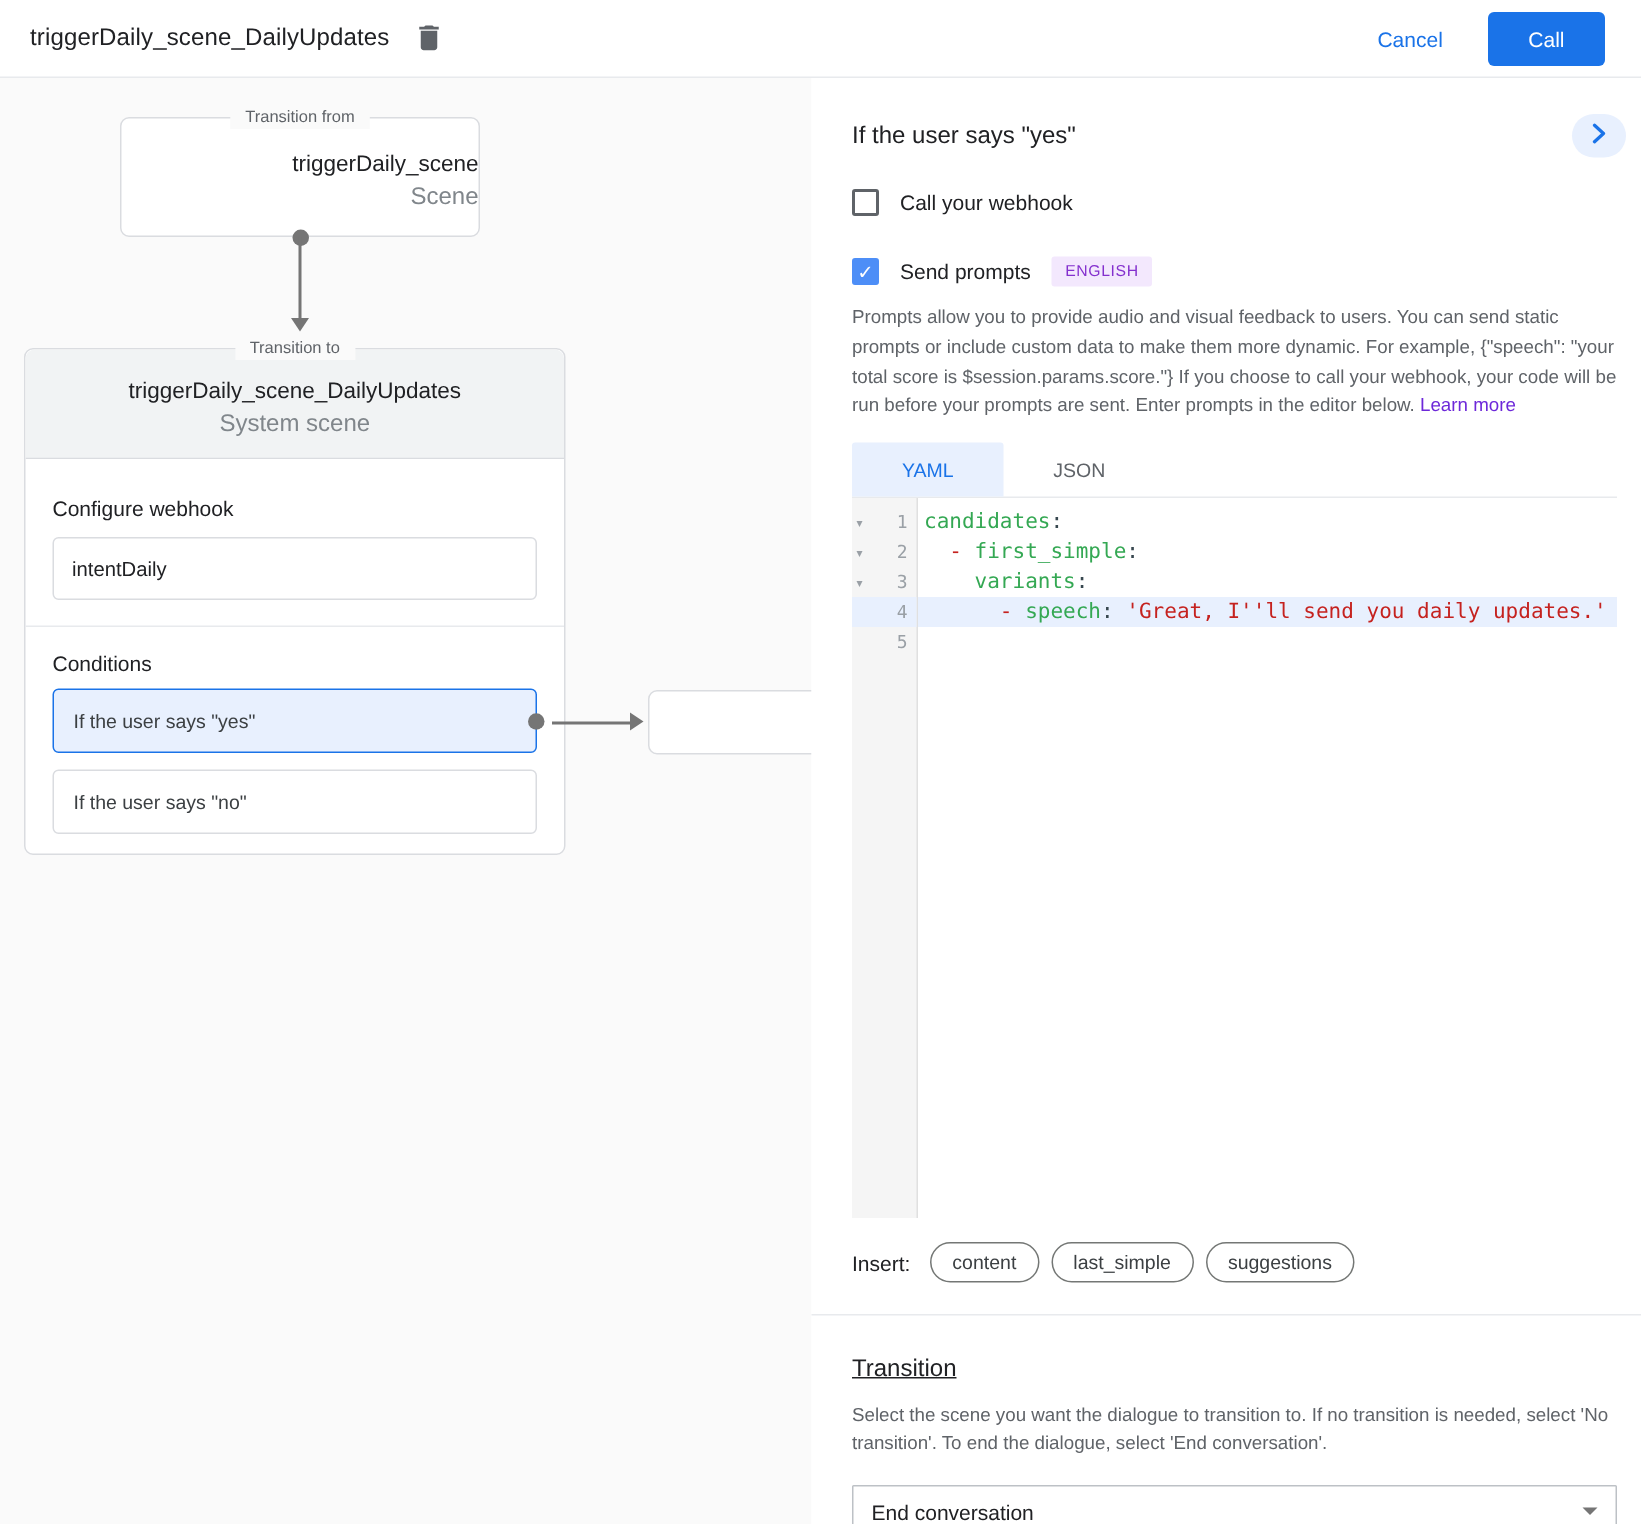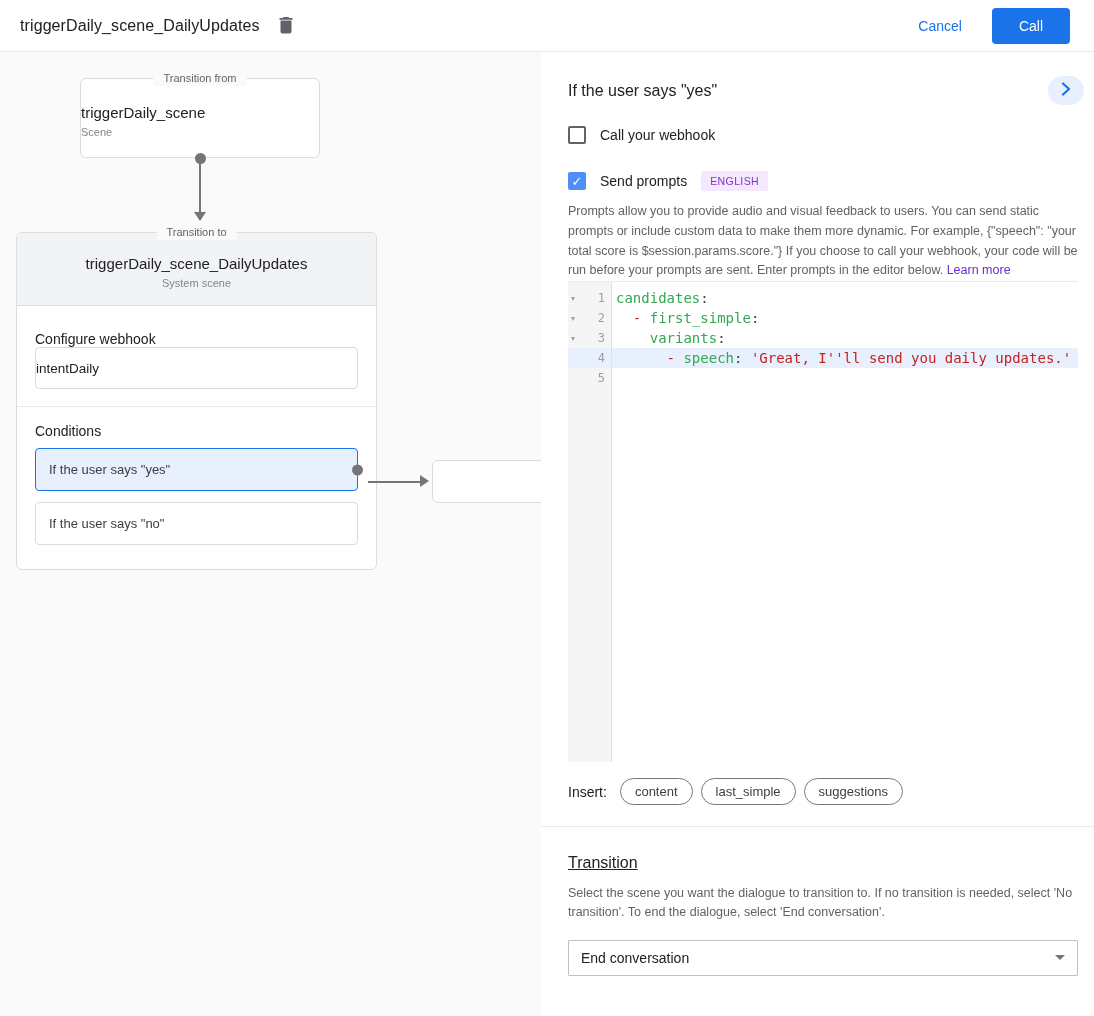--- a/index.html
+++ b/index.html
@@ -20,40 +20,40 @@
   
   .main { display:flex; height:964px; }
   .canvas { width:541px; background:#fafafa; position:relative; overflow:hidden; flex:none; }
   .panel { width:553px; background:#fff; position:relative; padding:30px 16px 12px 27px; flex:none; }
 
   
   .fieldset-box { position:absolute; background:#fff; border:1px solid #dadce0; border-radius:6px; }
   .legend { position:absolute; top:-8px; left:50%; transform:translateX(-50%); background:#fafafa;
     padding:0 10px; font-size:11px; color:#5f6368; white-space:nowrap; line-height:15px; }
   .from-box { left:80px; top:26px; width:240px; height:80px; display:flex; flex-direction:column;
-    align-items:flex-start; justify-content:center; }
+    align-items:flex-end; justify-content:center; }
   .scene-title { font-size:15px; color:#202124; margin-top:6px; }
-  .scene-type { font-size:11px; color:#80868b; margin-top:5px; }
+  .scene-type { font-size:16px; color:#80868b; margin-top:5px; }
 
   .conn-dot { position:absolute; width:11px; height:11px; border-radius:50%; background:#757575; }
   .conn-vline { position:absolute; width:2px; background:#757575; }
   .conn-hline { position:absolute; height:2px; background:#757575; }
   .arrow-down { position:absolute; width:0; height:0; border-left:6px solid transparent;
     border-right:6px solid transparent; border-top:9px solid #757575; }
   .arrow-right { position:absolute; width:0; height:0; border-top:6px solid transparent;
     border-bottom:6px solid transparent; border-left:9px solid #757575; }
 
   .to-card { left:16px; top:180px; width:361px; height:338px; }
   .to-card-header { background:#f1f3f4; border-bottom:1px solid #dadce0; border-radius:6px 6px 0 0;
     height:73px; display:flex; flex-direction:column; align-items:center; justify-content:center; padding-top:6px; }
   .to-card-body { padding:0 18px; }
   .section-label { font-size:14px; color:#202124; }
   .lbl-configure { margin-top:25px; }
-  .intent-input { height:42px; border:1px solid #dadce0; border-radius:4px;
-    display:flex; align-items:center; font-size:13.5px; color:#202124; background:#fff; }
+  .intent-input { margin-top:11px; height:42px; border:1px solid #dadce0; border-radius:4px;
+    display:flex; align-items:center; padding-left:12px; font-size:13.5px; color:#202124; background:#fff; }
   .card-divider { border-top:1px solid #e8eaed; margin:17px -18px 0; }
   .lbl-conditions { margin-top:16px; }
   .condition { position:relative; margin-top:9px; height:43px; border:1px solid #dadce0; border-radius:4px;
     background:#fff; display:flex; align-items:center; padding-left:13px; font-size:13px; color:#3c4043; cursor:pointer; }
   .condition.selected { border:1.5px solid #1a73e8; background:#e8f0fe; }
   .condition + .condition { margin-top:11px; }
   .cond-dot { position:absolute; right:-6px; top:50%; transform:translateY(-50%); width:11px; height:11px;
     border-radius:50%; background:#757575; }
   .next-box { left:432px; top:408px; width:118px; height:43px; }
 
@@ -186,20 +186,24 @@
     <div class="check-row second">
       <span class="cbox checked">
           <span>✓</span>
         </span>
       <span class="check-label">Send prompts</span>
       <span class="lang-badge">ENGLISH</span>
     </div>
 
     <p class="desc"><span>Prompts allow you to provide audio and visual feedback to users. You can send static prompts or include custom data to make them more dynamic. For example, {"speech": "your total score is $session.params.score."} If you choose to call your webhook, your code will be run before your prompts are sent. Enter prompts in the editor below. </span><a>Learn more</a></p>
 
+    <div class="tabs">
+      <div class="tab active">YAML</div>
+      <div class="tab">JSON</div>
+    </div>
 
     <div class="editor">
       <div class="gutter">
           <div class="gutter-row">
             <span class="fold">▾</span>
             <span class="lnum">1</span>
           </div>
           <div class="gutter-row">
             <span class="fold">▾</span>
             <span class="lnum">2</span>

